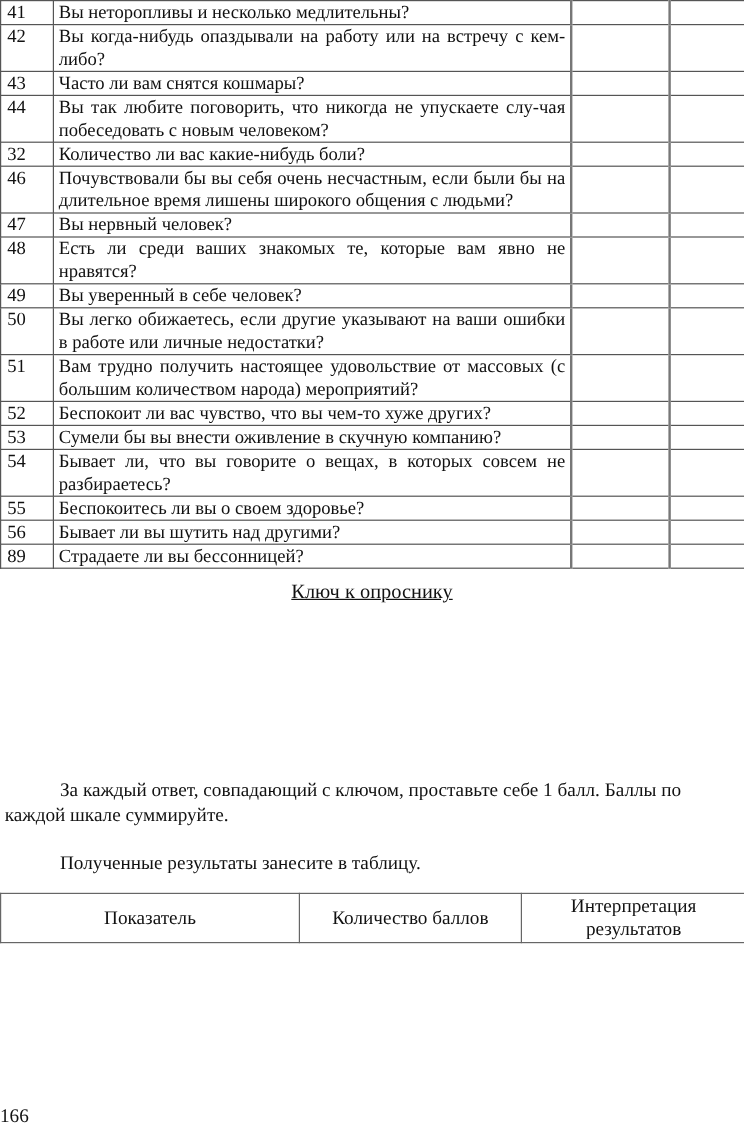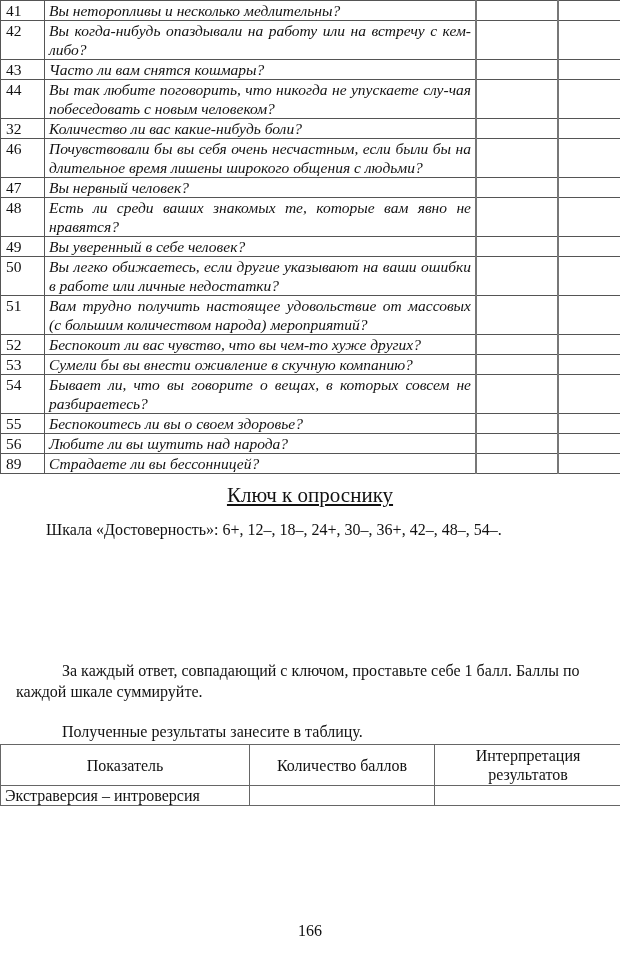--- a/index.html
+++ b/index.html
@@ -10,49 +10,49 @@
   }
   .q-table {
     position: absolute; left: 0; top: 0; width: 620px;
     border-collapse: collapse; table-layout: fixed;
     font-size: 15.5px; line-height: 19px;
   }
   .q-table td {
     border: 1px solid #555555; padding: 0 4px; vertical-align: top;
   }
   .q-table td.num { width: 18px; padding: 0 20px 0 5px; }
-  .q-table td.txt { width: 422px; text-align: justify; text-align-last: left; font-style: italic; }
+  .q-table td.txt { width: 422px; text-align: justify; text-align-last: left; }
   .q-table td.a1 { width: 72px; }
   .q-table td.a2 { width: 72px; }
   .q-table td.a1, .q-table td.a2 { border-left-color: #777; border-left-width: 2px; }
 
   .key-title {
     position: absolute; top: 483px; left: 0; width: 620px; text-align: center;
-    font-size: 21px; text-decoration: underline;
+    font-size: 17px; text-decoration: underline;
   }
   .key-block { position: absolute; top: 519px; left: 0; width: 604px; font-size: 16px; line-height: 21px; }
   .key-block p { margin: 0; text-indent: 46px; }
   .para { position: absolute; left: 0; width: 604px; font-size: 16px; line-height: 21px; }
-  .para p { margin: 16px; text-indent: 46px; }
+  .para p { margin: 4px; text-indent: 46px; }
   #para1 { top: 644px; }
   #para2 { top: 705px; }
 
   .r-table {
     position: absolute; left: 0; top: 744px; width: 620px;
     border-collapse: collapse; table-layout: fixed; font-size: 16px; line-height: 19px;
   }
   .r-table th, .r-table td { border: 1px solid #666666; padding: 0 4px; font-weight: normal; }
   .r-table th { text-align: center; height: 40px; }
   .r-table td { height: 19px; }
   .r-table .c1 { width: 240px; }
   .r-table .c2 { width: 176px; }
   .r-table .c3 { width: 178px; }
 
   .page-num {
-    position: absolute; top: 922px; left: 0; width: 620px; text-align: center; font-size: 16px;
+    position: absolute; top: 922px; left: 0; width: 620px; text-align: left; font-size: 16px;
   }
 </style>
 </head>
 <body>
 
 <table class="q-table">
   <tbody id="q-body">
       <tr>
         <td class="num">41</td>
         <td class="txt">Вы неторопливы и несколько медлительны?</td>
@@ -138,56 +138,50 @@
         <td class="a2"></td>
       </tr>
       <tr>
         <td class="num">55</td>
         <td class="txt">Беспокоитесь ли вы о своем здоровье?</td>
         <td class="a1"></td>
         <td class="a2"></td>
       </tr>
       <tr>
         <td class="num">56</td>
-        <td class="txt">Любите ли вы шутить над народа?</td>
+        <td class="txt">Бывает ли вы шутить над другими?</td>
         <td class="a1"></td>
         <td class="a2"></td>
       </tr>
       <tr>
         <td class="num">89</td>
         <td class="txt">Страдаете ли вы бессонницей?</td>
         <td class="a1"></td>
         <td class="a2"></td>
       </tr>
     </tbody>
 </table>
 
 <div class="key-title">Ключ к опроснику</div>
 
 <div class="key-block">
-  <p>Шкала «Достоверность»: 6+, 12–, 18–, 24+, 30–, 36+, 42–, 48–, 54–.</p>
 </div>
 
 <div class="para" id="para1">
   <p>За каждый ответ, совпадающий с ключом, проставьте себе 1 балл. Баллы по каждой шкале суммируйте.</p>
 </div>
 <div class="para" id="para2">
   <p>Полученные результаты занесите в таблицу.</p>
 </div>
 
 <table class="r-table">
   <thead>
     <tr>
       <th class="c1">Показатель</th>
       <th class="c2">Количество баллов</th>
       <th class="c3">Интерпретация результатов</th>
     </tr>
   </thead>
   <tbody>
-    <tr>
-      <td class="c1">Экстраверсия – интроверсия</td>
-      <td class="c2"></td>
-      <td class="c3"></td>
-    </tr>
   </tbody>
 </table>
 
 <div class="page-num">166</div>
 
 </body></html>

